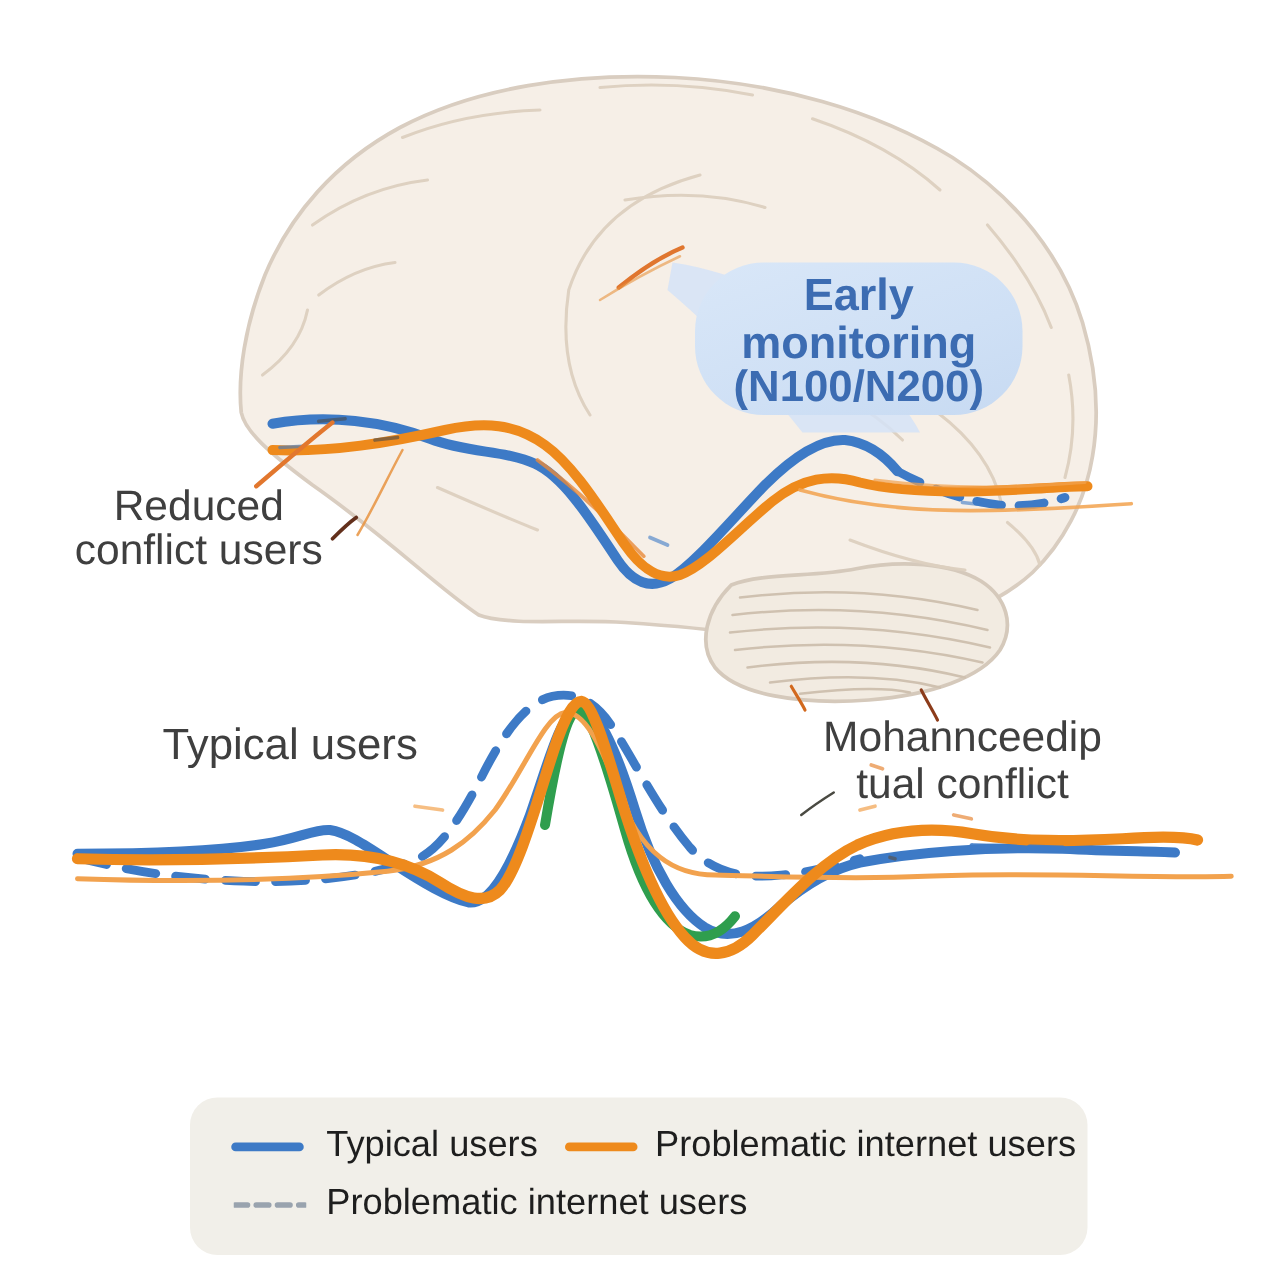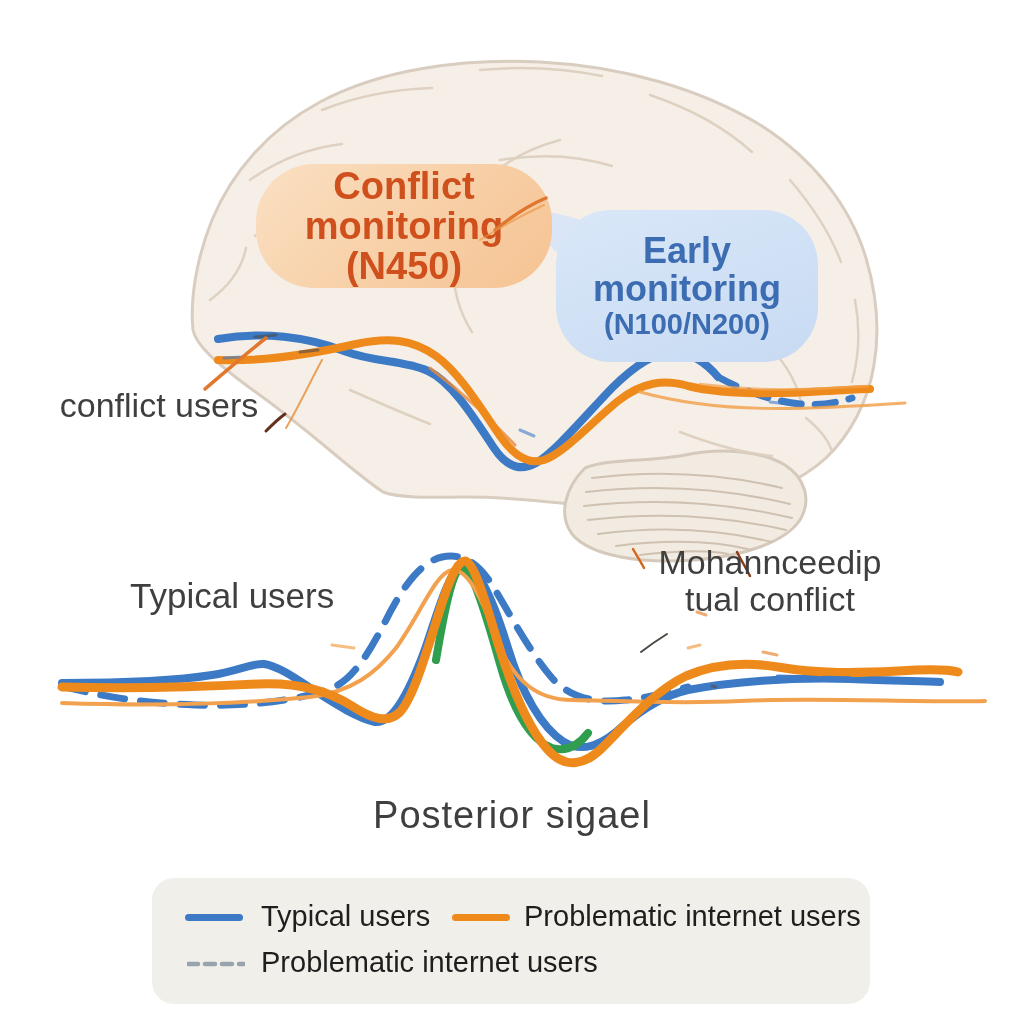--- a/index.html
+++ b/index.html
@@ -10,29 +10,29 @@
   .layer{position:absolute;left:0;top:0;}
   .abs{position:absolute;}
   .pill{display:flex;flex-direction:column;align-items:center;justify-content:center;
     text-align:center;font-weight:700;}
   .pill-orange{
     left:256px;top:164px;width:296px;height:124px;border-radius:58px;
     background:linear-gradient(135deg,#fae0c3 0%,#f8d2ab 45%,#f5c392 100%);
     color:#cf4f1d;font-size:38px;line-height:40px;z-index:3;
   }
   .pill-blue{
-    left:556px;top:210px;width:262px;height:152px;border-radius:55px;
+    left:556px;top:210px;width:262px;height:122px;border-radius:55px;
     background:linear-gradient(160deg,#d9e7f8 0%,#cfe0f5 60%,#c7daf2 100%);
     color:#3c6cb2;font-size:36px;line-height:38px;z-index:3;text-align:right;
   }
-  .pill-blue .small{font-size:29px;line-height:33px;font-weight:600;}
+  .pill-blue .small{font-size:35px;line-height:33px;font-weight:600;}
   .txt{color:#3f3f3f;}
   .reduced{left:44px;top:388px;width:230px;text-align:center;font-size:34px;line-height:35px;font-weight:500;z-index:4;}
   .typical-heading{left:130px;top:576px;font-size:35px;font-weight:500;z-index:4;}
-  .response-label{left:630px;top:544px;width:280px;text-align:center;font-size:34px;line-height:37px;font-weight:500;z-index:4;}
+  .response-label{left:630px;top:572px;width:280px;text-align:center;font-size:34px;line-height:37px;font-weight:500;z-index:4;}
   .chart-title{left:312px;top:794px;width:400px;text-align:center;font-size:38px;font-weight:500;letter-spacing:1px;z-index:4;}
   .legend{
     left:152px;top:878px;width:718px;height:126px;border-radius:22px;
     background:#f1efe9;z-index:4;
   }
   .legend .lbl{position:absolute;font-size:29px;color:#1e1e1e;white-space:nowrap;}
   .swatch{position:absolute;height:7px;border-radius:4px;width:58px;}
   .swatch-dashed{position:absolute;width:58px;height:8px;}
   svg{display:block;}
   .overlay-svg{z-index:5;pointer-events:none;}
@@ -145,49 +145,44 @@
       <g stroke-width="3" opacity="0.7">
         <path d="M332,645 L354,648" stroke="#f2a24e"></path>
         <path d="M688,648 L700,645" stroke="#f2a24e"></path>
         <path d="M763,652 L777,655" stroke="#e8893a"></path>
         <path d="M697,612 L706,615" stroke="#e8893a"></path>
         <path d="M712,686 L716,687" stroke="#555555"></path>
       </g>
     </g>
   </svg>
 
-  <div class="abs pill pill-orange">
-    <span>Conflict</span>
-    <span>monitoring</span>
-    <span>(N450)</span>
-  </div>
 
   <div class="abs pill pill-blue">
     <span>Early</span>
     <span>monitoring</span>
     <span class="small">(N100/N200)</span>
   </div>
 
   <svg class="abs overlay-svg" style="left:460px;top:185px;" width="120" height="70" viewBox="0 0 120 70">
     <path d="M35,45 Q62,23 86,13" fill="none" stroke="#e0762f" stroke-width="3.5" stroke-linecap="round"></path>
     <path d="M20,55 Q52,35 84,20" fill="none" stroke="#e8933f" stroke-width="2" stroke-linecap="round" opacity="0.6"></path>
   </svg>
 
   <div class="abs txt reduced">
+    <div>Reduced</div>
     <div>conflict users</div>
   </div>
 
   <div class="abs txt typical-heading">Typical users</div>
 
   <div class="abs txt response-label">
     <div>Mohannceedip</div>
     <div>tual conflict</div>
   </div>
 
-  <div class="abs txt chart-title">Posterior sigael</div>
 
   <div class="abs legend">
     <div class="swatch" style="left: 33px; top: 36px; background: rgb(61, 122, 198);"></div>
     <div class="lbl" style="left:109px;top:22px;">Typical users</div>
 
     <div class="swatch" style="left: 300px; top: 36px; background: rgb(238, 138, 28);"></div>
     <div class="lbl" style="left:372px;top:22px;">Problematic internet users</div>
 
     <div class="swatch-dashed" style="left: 35px; top: 82px; color: rgb(153, 163, 174);">
       <svg width="58" height="8" viewBox="0 0 58 8">

